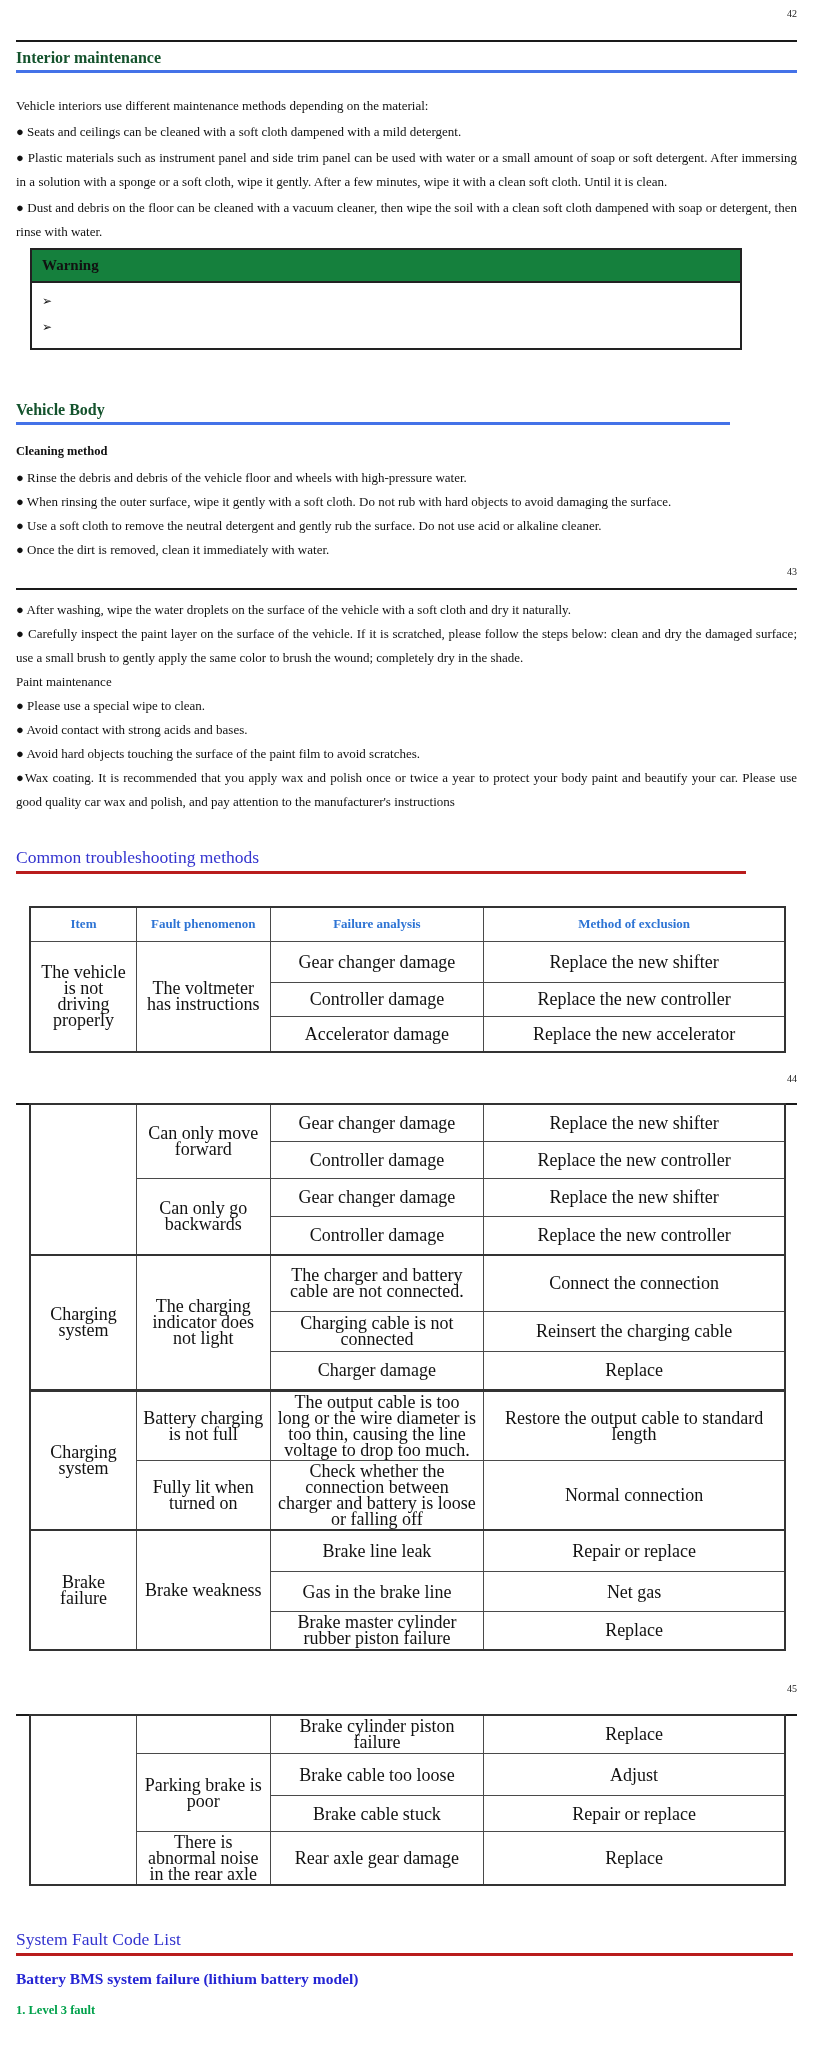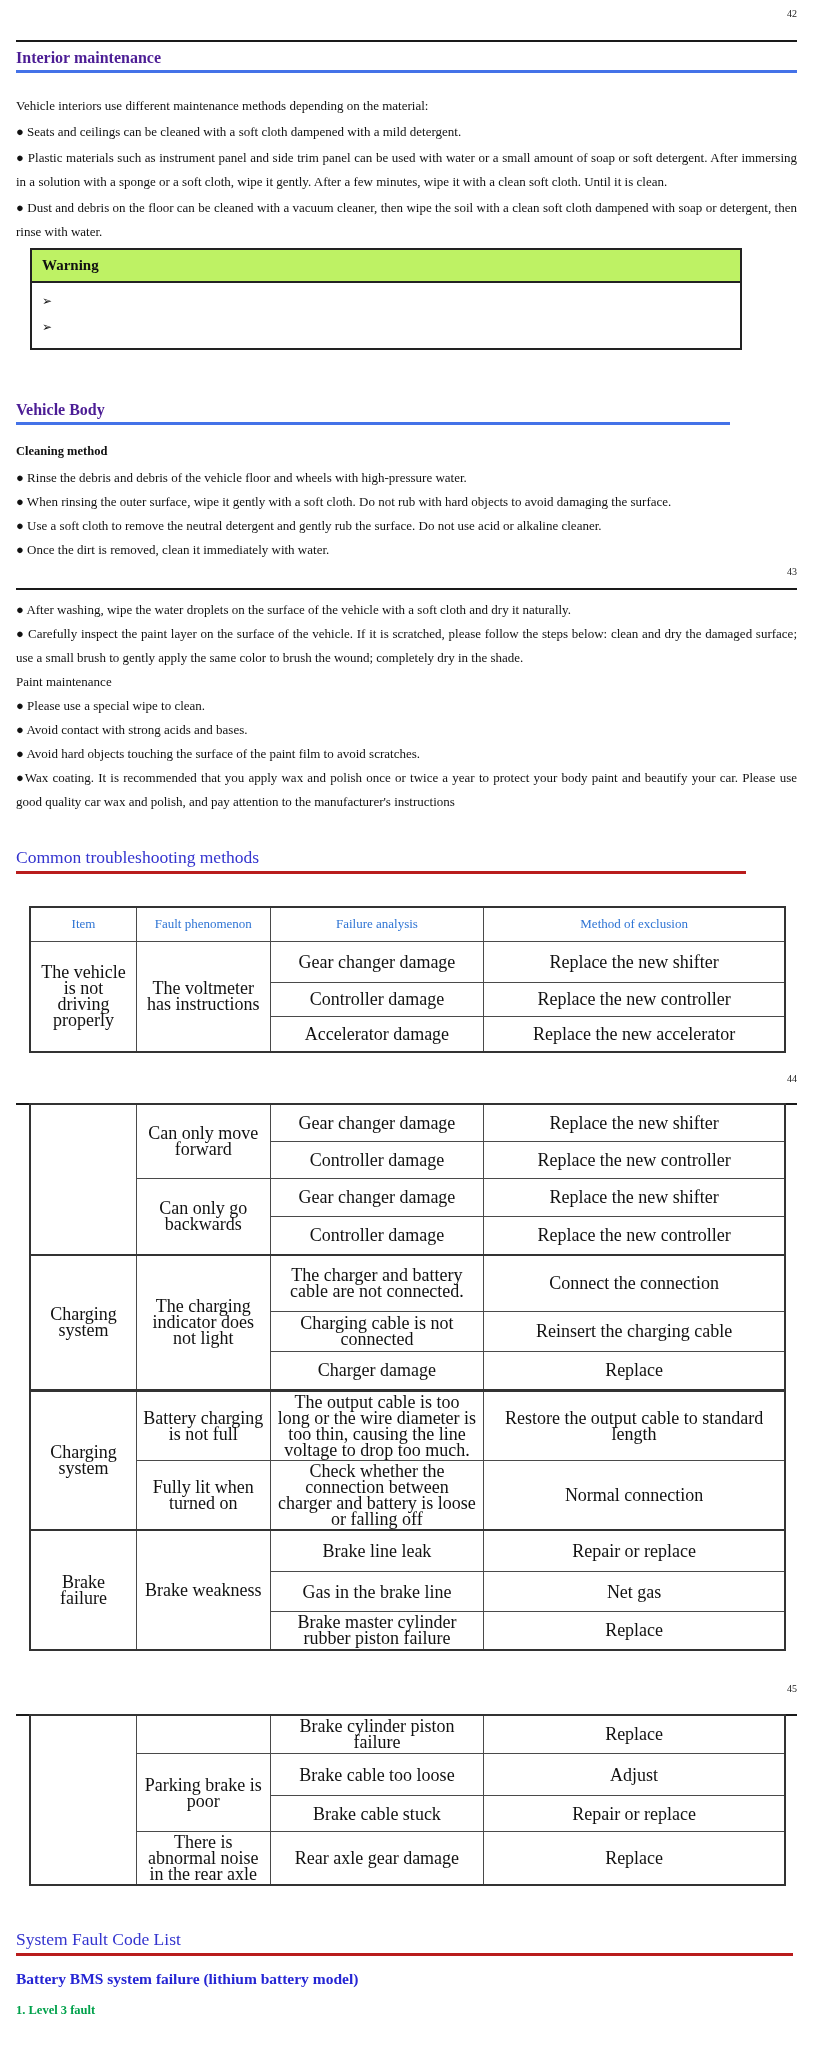--- a/index.html
+++ b/index.html
@@ -5,50 +5,50 @@
   * { box-sizing: border-box; }
   html,body { margin:0; padding:0; }
   body {
     width:813px; height:2058px; overflow:hidden; background:#ffffff;
     font-family:"Liberation Serif","DejaVu Serif",serif; color:#111;
   }
   .doc { padding:0 16px; }
   .pageno { text-align:right; font-size:10px; line-height:16px; color:#222; }
   .rule { height:2px; background:#1a1a1a; }
   .h-bold {
-    color:#4c1d95; font-size:16px; font-weight:bold; line-height:20px;
+    color:#14532d; font-size:16px; font-weight:bold; line-height:20px;
     padding-bottom:2px; border-bottom:3px solid #4472e8; margin:0;
   }
   .h-bold.vb { width:714px; }
   .h-light {
     color:#3434cf; font-size:17.5px; font-weight:normal; line-height:22px;
     padding-bottom:3px; border-bottom:3px solid #b91c1c; margin:0;
   }
   .h-light.ts { width:730px; }
   .h-light.fc { width:777px; }
   .body { font-size:13px; line-height:24px; margin:0; text-align:justify; }
   .sub  { font-size:12.5px; font-weight:bold; line-height:18px; margin:0; }
   .warnbox { margin-left:14px; width:712px; border:2px solid #222; }
   .warnhead {
-    background:#bef264; border-bottom:2px solid #222;
+    background:#15803d; border-bottom:2px solid #222;
     font-size:15px; font-weight:bold; line-height:22px; padding:4px 10px 5px;
   }
   .warnitem { display:flex; padding:1px 14px 1px 10px; }
   .warnitem .mk { width:30px; flex:0 0 30px; font-size:12px; line-height:24px; }
   .warnitem .tx { flex:1; font-size:13px; line-height:24px; text-align:justify; }
   .warnbody { padding:5px 0 8px; }
   table.t {
     margin-left:13px; width:757px; border-collapse:collapse; table-layout:fixed;
     border:2px solid #333;
   }
   table.t td, table.t th {
     border:1.5px solid #4a4a4a; text-align:center; vertical-align:middle;
     font-size:18px; font-weight:normal; line-height:16px; padding:2px 6px;
   }
-  table.t th { color:#2e74d4; font-weight:normal; font-size:13px; }
+  table.t th { color:#2e74d4; font-weight:bold; font-size:13px; }
   .c1{width:14.1%;} .c2{width:17.7%;} .c3{width:28.3%;} .c4{width:39.9%;} tr.r34{height:34px;} tr.r36{height:36px;} tr.r37{height:37px;}
   tr.r38{height:38px;} tr.r39{height:39px;} tr.r40{height:40px;} tr.r41{height:41px;}
   tr.r42{height:42px;} tr.r45{height:45px;} tr.r48{height:48px;} tr.r56{height:56px;}
   tr.gsep td { border-top:2px solid #333; }
   tr.gsep2 td { border-top:3px solid #333; }
   .h-bms { color:#2525d4; font-size:15.5px; font-weight:bold; line-height:20px; margin:0; }
   .h-lv3 { color:#00a14b; font-size:12.5px; font-weight:bold; line-height:17px; margin:0; }
 </style>
 </head>
 <body>

